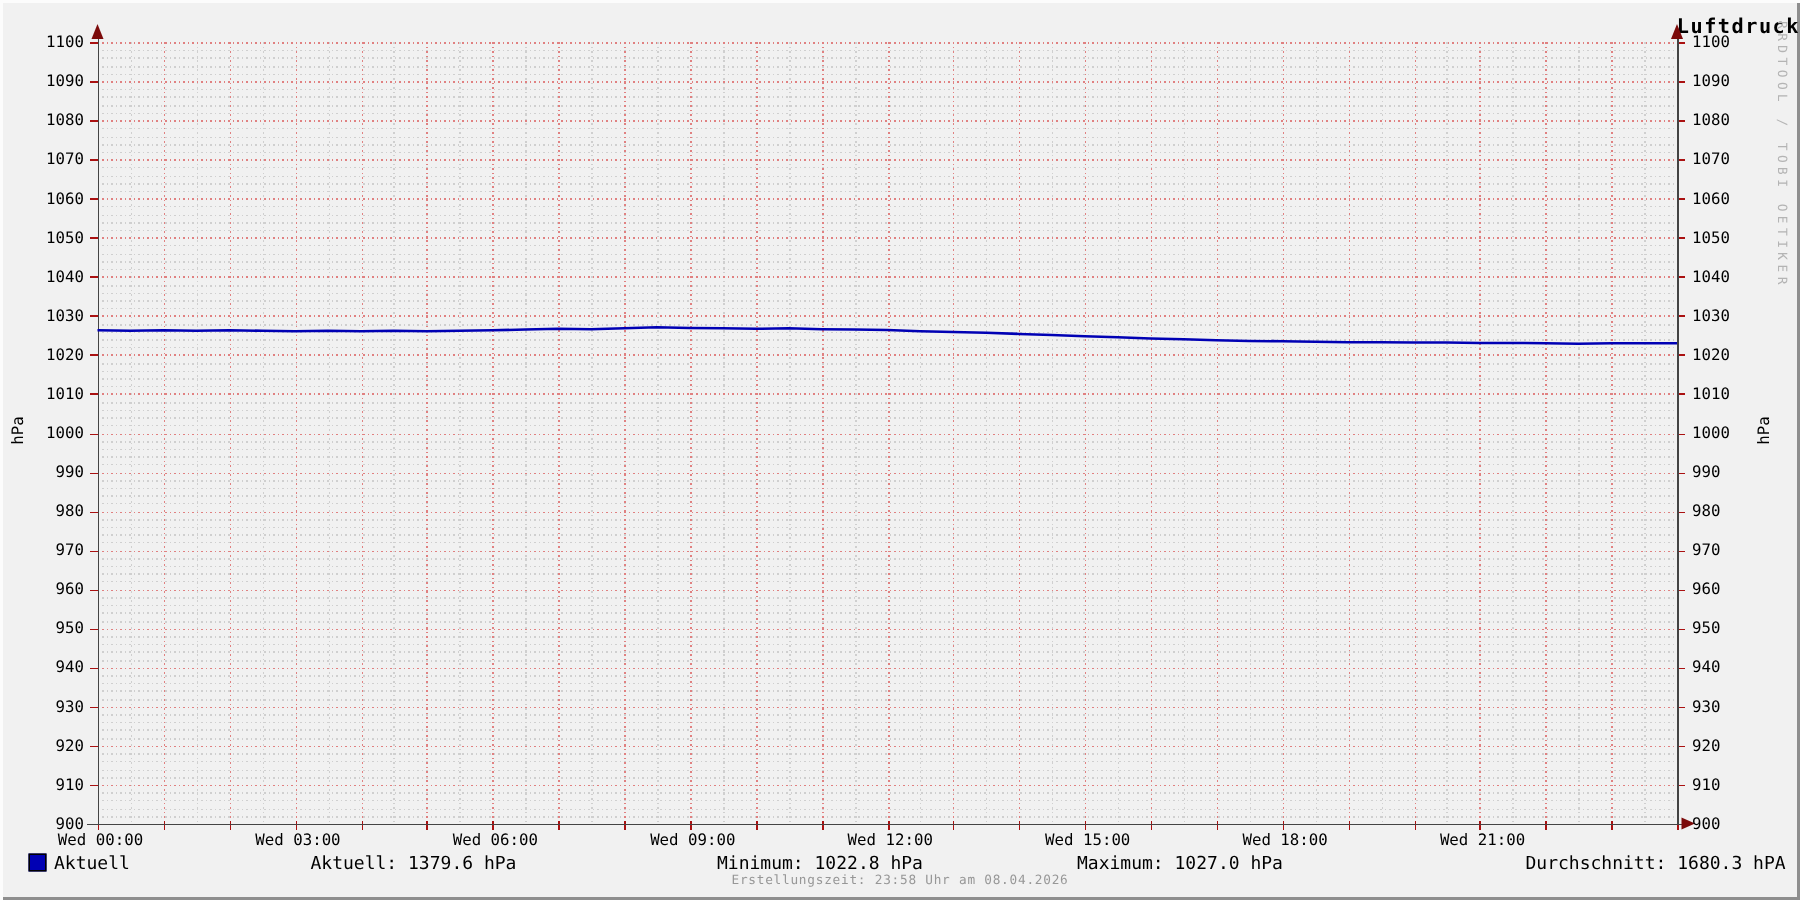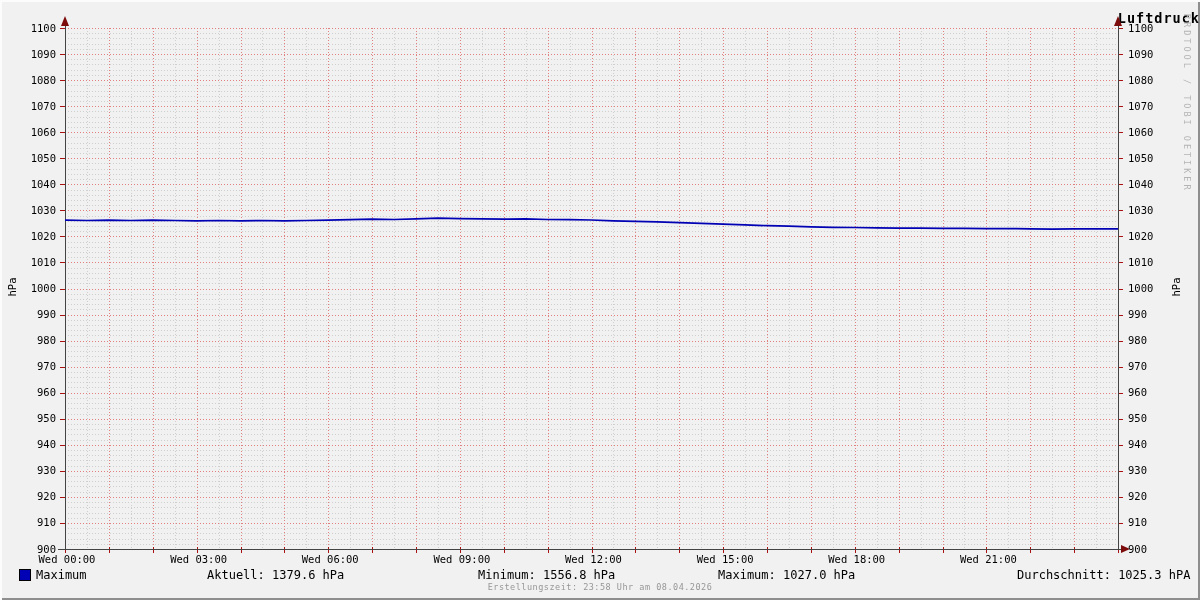--- a/index.html
+++ b/index.html
@@ -326,23 +326,23 @@
       <polyline points="65.0,220.2 86.9,220.5 108.9,220.2 130.8,220.5 152.8,220.2 174.7,220.5 196.6,220.8 218.6,220.5 240.5,220.8 262.4,220.5 284.4,220.8 306.3,220.5 328.3,220.2 350.2,219.7 372.1,219.2 394.1,219.5 416.0,218.9 437.9,218.2 459.9,218.7 481.8,218.9 503.8,219.2 525.7,218.9 547.6,219.5 569.6,219.7 591.5,220.0 613.4,220.8 635.4,221.3 657.3,221.8 679.3,222.6 701.2,223.4 723.1,224.2 745.1,224.9 767.0,225.7 788.9,226.2 810.9,226.8 832.8,227.3 854.8,227.5 876.7,227.8 898.6,228.1 920.6,228.1 942.5,228.3 964.4,228.3 986.4,228.6 1008.3,228.6 1030.3,228.8 1052.2,229.1 1074.1,228.8 1096.1,228.8 1118.0,228.8" fill="none" stroke="#0000b4" stroke-width="1.7"></polyline>
     </svg>
 
   <div class="unit-label unit-left">hPa</div>
   <div class="unit-label unit-right">hPa</div>
 
   <div class="watermark">RRDTOOL / TOBI OETIKER</div>
 
   <div class="legend-row">
     <span class="swatch" style="background: rgb(0, 0, 180);"></span>
-    <span class="legend-label">Maximum</span>
+    <span class="legend-label">Aktuell</span>
   </div>
 
   <div class="stat stat-aktuell">Aktuell: 1379.6 hPa</div>
-  <div class="stat stat-minimum">Minimum: 1556.8 hPa</div>
+  <div class="stat stat-minimum">Minimum: 1022.8 hPa</div>
   <div class="stat stat-maximum">Maximum: 1027.0 hPa</div>
-  <div class="stat stat-durchschnitt">Durchschnitt: 1025.3 hPA</div>
+  <div class="stat stat-durchschnitt">Durchschnitt: 1680.3 hPA</div>
 
   <div class="footer">Erstellungszeit: 23:58 Uhr am 08.04.2026</div>
 
 </div>
 
 </body></html>

